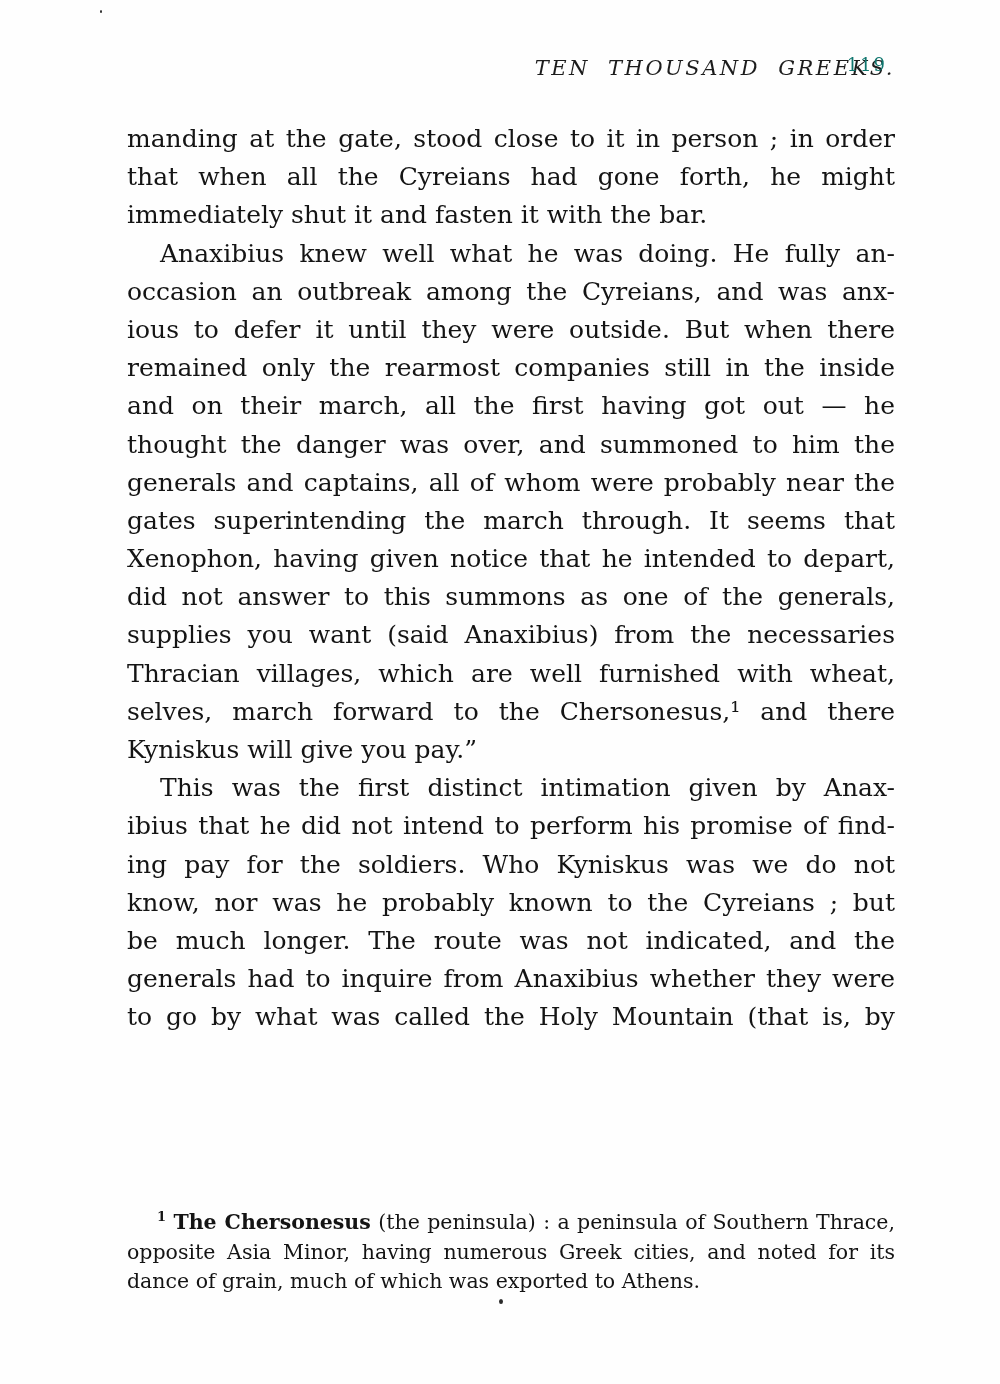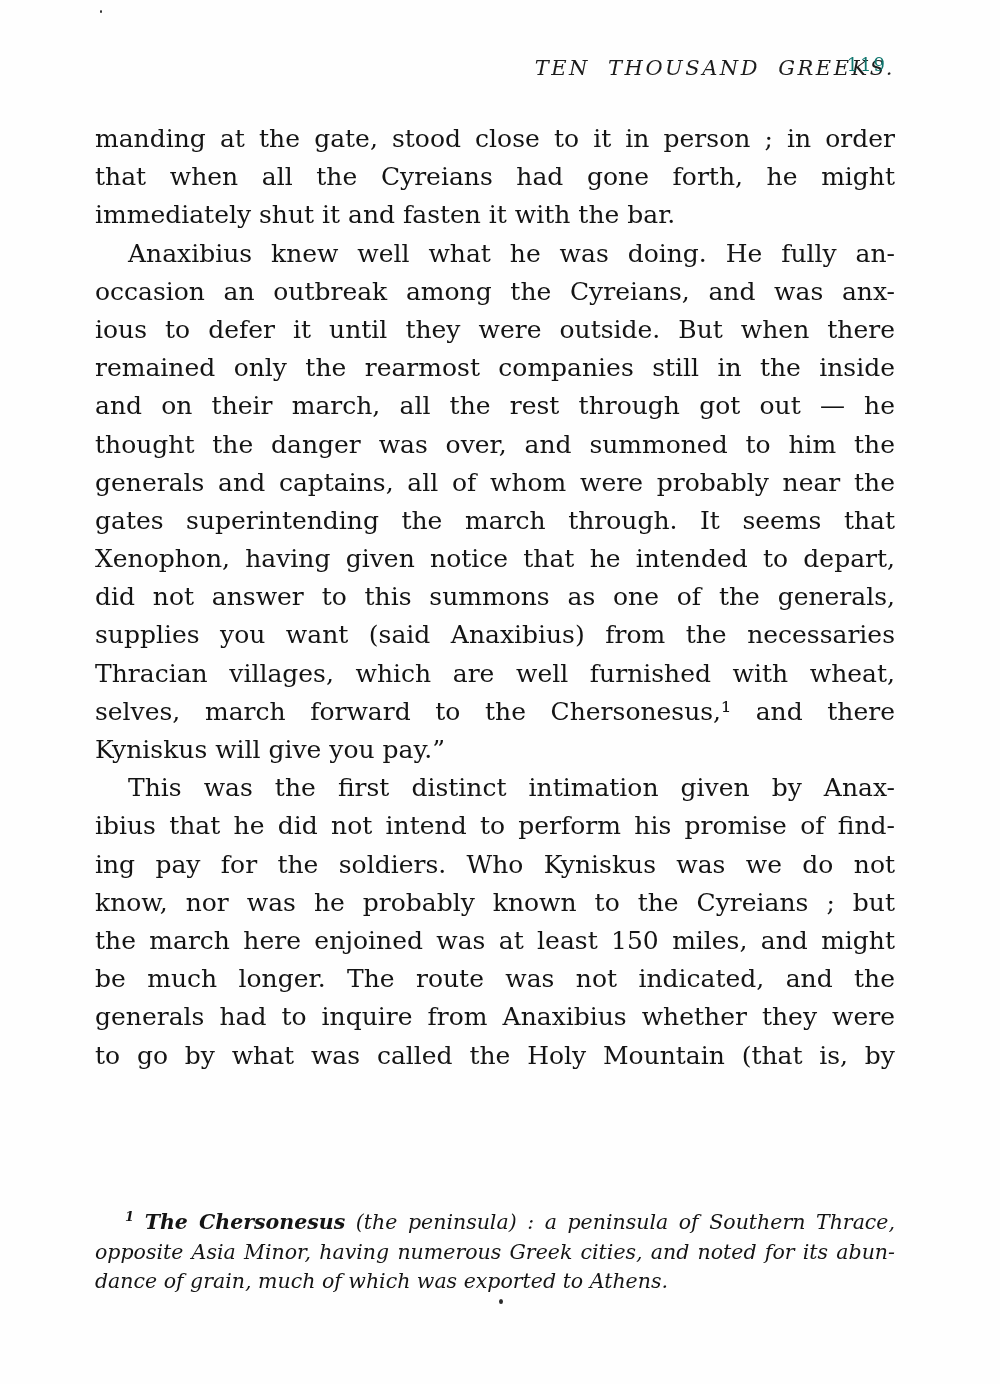--- a/index.html
+++ b/index.html
@@ -49,35 +49,36 @@
     line-height: 38.2px;
   }
   .paragraph { margin: 0; padding: 0; }
   .line {
     text-align: justify;
     text-align-last: justify;
     -moz-text-align-last: justify;
     white-space: normal;
     height: 38.2px;
     overflow: hidden;
+    margin-left: 32px;
   }
   .line.indent { text-indent: 33px; }
   .line.flush {
     text-align-last: left;
     -moz-text-align-last: left;
   }
   .footnote {
     position: absolute;
     top: 1208px;
     left: 95px;
     width: 800px;
     font-size: 20.5px;
     line-height: 29.5px;
   }
-  .footnote .line { height: 29.5px; font-style: italic; }
+  .footnote .line { height: 29.5px; }
   .footnote .line.indent { text-indent: 30px; }
   .footnote-marker {
     font-size: 13px;
     vertical-align: super;
     line-height: 0;
     font-weight: bold;
   }
   .footnote-bold { font-weight: bold; }
   .speck {
     position: absolute;
@@ -99,37 +100,36 @@
       <div class="paragraph">
         <div class="line">manding at the gate, stood close to it in person ; in order</div>
         <div class="line">that when all the Cyreians had gone forth, he might</div>
         <div class="line flush">immediately shut it and fasten it with the bar.</div>
       </div>
       <div class="paragraph">
         <div class="line indent">Anaxibius knew well what he was doing. He fully an-</div>
         <div class="line">occasion an outbreak among the Cyreians, and was anx-</div>
         <div class="line">ious to defer it until they were outside. But when there</div>
         <div class="line">remained only the rearmost companies still in the inside</div>
-        <div class="line">and on their march, all the rest through got out — he</div>
+        <div class="line">and on their march, all the first having got out — he</div>
         <div class="line">thought the danger was over, and summoned to him the</div>
         <div class="line">generals and captains, all of whom were probably near the</div>
         <div class="line">gates superintending the march through. It seems that</div>
         <div class="line">Xenophon, having given notice that he intended to depart,</div>
         <div class="line">did not answer to this summons as one of the generals,</div>
         <div class="line">supplies you want (said Anaxibius) from the necessaries</div>
         <div class="line">Thracian villages, which are well furnished with wheat,</div>
         <div class="line">selves, march forward to the Chersonesus,¹ and there</div>
         <div class="line flush">Kyniskus will give you pay.”</div>
       </div>
       <div class="paragraph">
         <div class="line indent">This was the first distinct intimation given by Anax-</div>
         <div class="line">ibius that he did not intend to perform his promise of find-</div>
         <div class="line">ing pay for the soldiers. Who Kyniskus was we do not</div>
         <div class="line">know, nor was he probably known to the Cyreians ; but</div>
-        <div class="line">the march here enjoined was at least 150 miles, and might</div>
         <div class="line">be much longer. The route was not indicated, and the</div>
         <div class="line">generals had to inquire from Anaxibius whether they were</div>
         <div class="line">to go by what was called the Holy Mountain (that is, by</div>
       </div>
     </div>
 
   <div class="footnote">
     <div class="line indent">
       <span class="footnote-marker">1</span>
       <span class="footnote-bold">The Chersonesus</span><span> (the peninsula) : a peninsula of Southern Thrace,</span>

